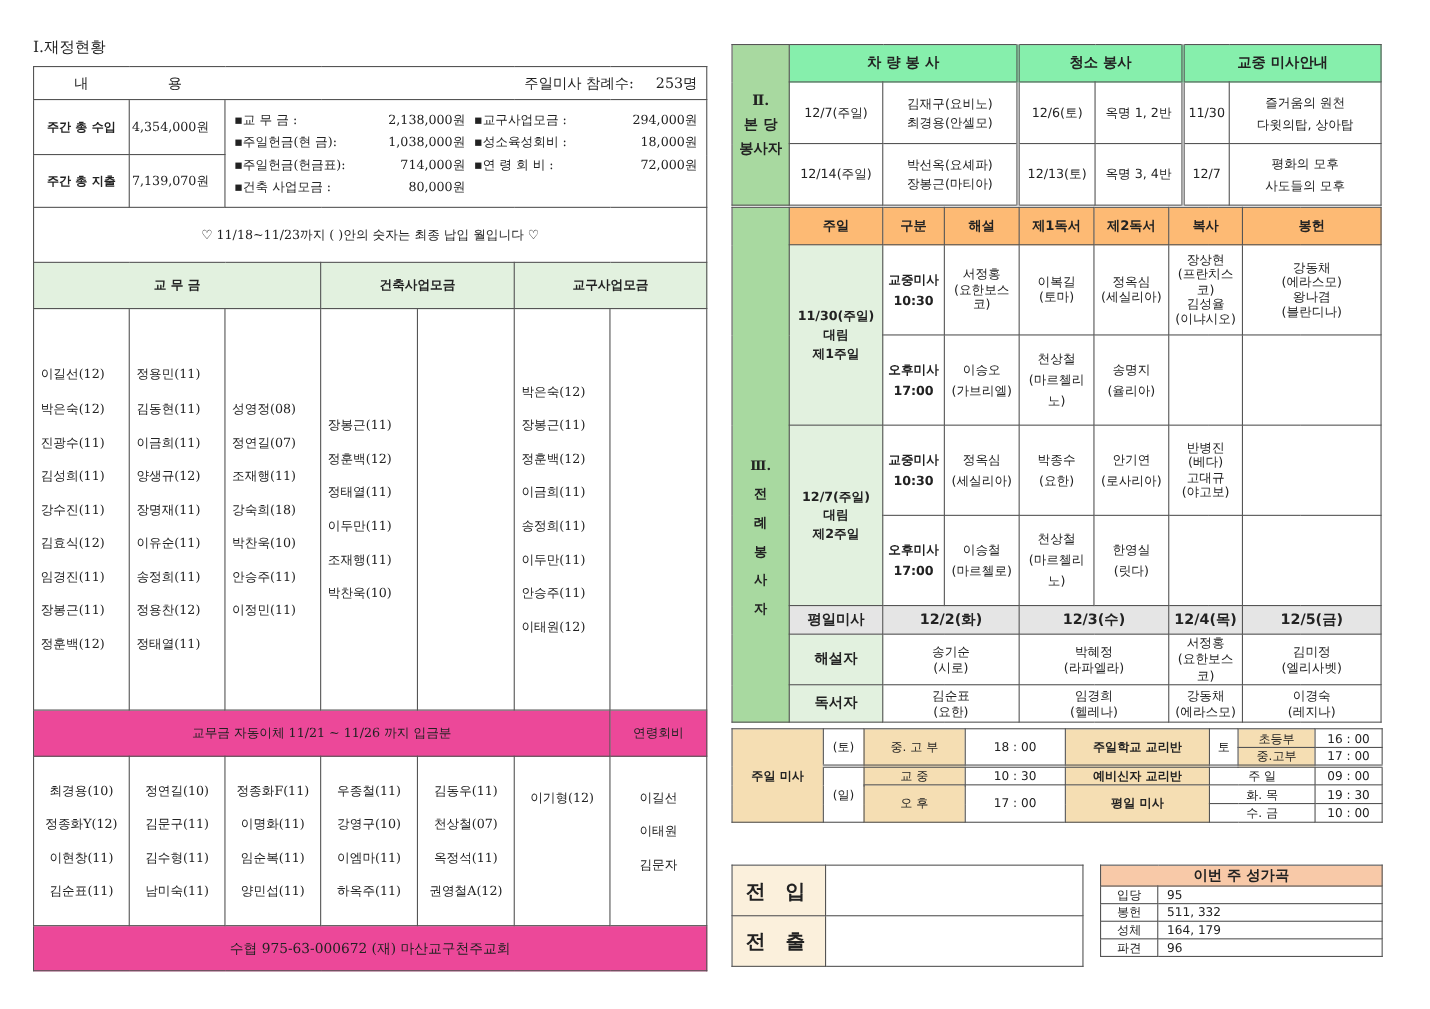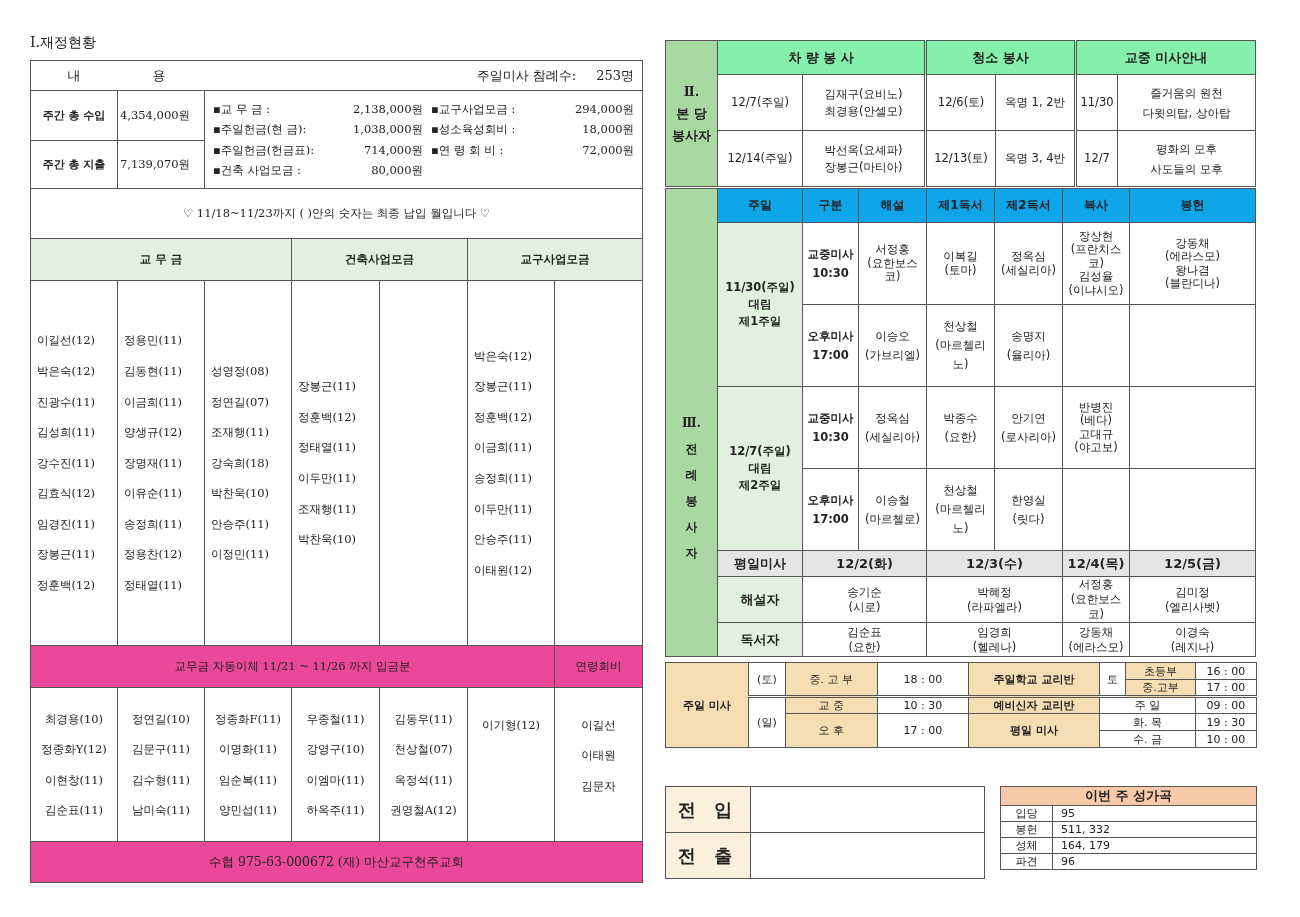--- a/index.html
+++ b/index.html
@@ -27,21 +27,21 @@
   
   #svc-table { left: 665px; top: 40px; width: 590px; border: 1px solid #333; }
   #svc-table td { font-size: 11.5px; line-height: 17px; }
   .svc-head { background: #86efac; font-weight: bold; font-size: 13px !important; height: 34px; }
   .svc-side { background: #a8d9a0; font-weight: bold; font-size: 13px !important; line-height: 22px !important; font-family: "DejaVu Serif", serif; }
   .dbl-l { border-left: 3px double #555 !important; }
 
   
   #lit-table { left: 665px; top: 188px; width: 590px; border: 1px solid #333; }
   #lit-table td { font-size: 11.5px; line-height: 13.5px; }
-  .lit-head td { background: #0ea5e9; font-weight: bold; font-size: 12px !important; height: 34px; }
+  .lit-head td { background: #fdba74; font-weight: bold; font-size: 12px !important; height: 34px; }
   .lit-side { background: #a8d9a0; font-weight: bold; font-size: 14px !important; line-height: 26px !important; font-family: "DejaVu Serif", serif; }
   .lit-sunday { background: #e2f1df; font-weight: bold; font-size: 12px; line-height: 17px !important; }
   .lit-kind { font-weight: bold; font-size: 12px; line-height: 19px !important; }
   .wk-head td { background: #e5e5e5; font-weight: bold; font-size: 13px !important; height: 26px; }
   .wk-label { background: #e2f1df; font-weight: bold; font-size: 13px !important; }
 
   
   #sch-table { left: 665px; top: 662px; width: 592px; border: 1px solid #333; }
   #sch-table td { font-size: 11px; height: 17px; }
   .tan { background: #f5deb3; font-weight: bold; }

